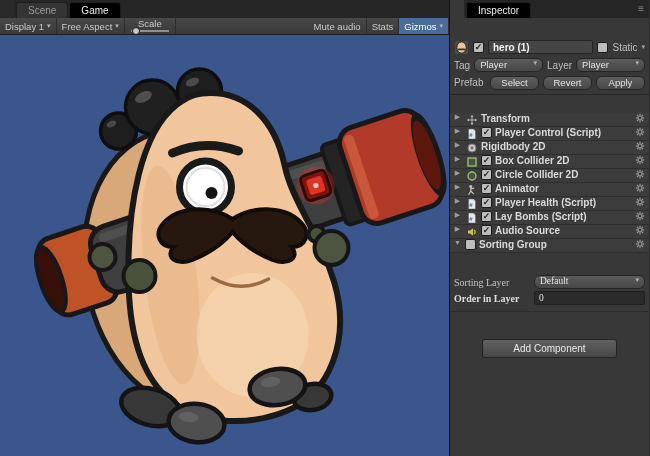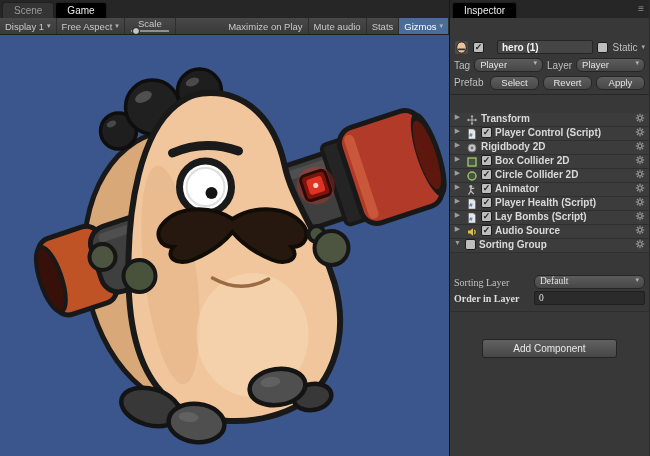--- a/index.html
+++ b/index.html
@@ -4,21 +4,21 @@
 <style>
   * { margin:0; padding:0; box-sizing:border-box; }
   html,body { width:650px; height:456px; overflow:hidden; }
   body { font-family:"Liberation Sans", sans-serif; background:#2a2a2a; }
   #root { width:650px; height:456px; display:flex; }
 
   
   .left { width:449px; display:flex; flex-direction:column; min-width:0; }
   .right { width:200px; border-left:1px solid #161616; display:flex; flex-direction:column; background:#383838;gap:18px; }
 
-  .tabstrip { height:18px; flex:none; background:#262626; display:flex; align-items:flex-end; padding-left:2px; position:relative; }
+  .tabstrip { height:18px; flex:none; background:#262626; display:flex; align-items:flex-end; padding-left:2px; position:relative;margin-left:14px; }
   .tab { height:16px; display:flex; align-items:center; padding:0 11px; font-size:10px; color:#9a9a9a;
          background:#343434; border:1px solid #1f1f1f; border-bottom:none; border-radius:3px 3px 0 0; margin-right:1px; }
   .tab.active { background:#000000; color:#ececec; }
   .menu-glyph { position:absolute; right:5px; top:4px; font-size:10px; color:#8d8d8d; line-height:10px; }
 
   .toolbar { height:17px; flex:none; background:linear-gradient(#484848,#3a3a3a); border-bottom:1px solid #1f1f1f;
              display:flex; align-items:stretch; font-size:9.5px; color:#c9c9c9; white-space:nowrap; overflow:hidden; }
   .tb-item { display:flex; align-items:center; padding:0 5px; border-right:1px solid #2d2d2d; }
   .dd-arrow { font-size:7px; color:#b5b5b5; margin-left:3px; }
   .tb-spacer { flex:1; }
@@ -32,21 +32,21 @@
   .viewport { flex:1; background:#3a568c; position:relative; overflow:hidden; }
   .viewport svg.char { position:absolute; inset:0; width:100%; height:100%; }
 
   
   .insp-header { flex:none; background:#383838; border-bottom:1px solid #262626; padding:3px 4px 4px; }
   .hrow { display:flex; align-items:center; gap:4px; height:16px; margin-bottom:2px; font-size:10px; color:#bfbfbf; }
   .hrow:last-child { margin-bottom:0; height:15px; }
   .chk { width:11px; height:11px; flex:none; background:#bdbdbd; border:1px solid #1c1c1c; border-radius:2px;
          display:flex; align-items:center; justify-content:center; font-size:9px; font-weight:bold; color:#222; line-height:1; }
   .name-field { flex:1; height:14px; background:#454545; border:1px solid #252525; border-radius:2px;
-                display:flex; align-items:center; padding:0 4px; color:#f2f2f2; font-weight:bold; font-size:10px;margin-left:9px; }
+                display:flex; align-items:center; padding:0 4px; color:#f2f2f2; font-weight:bold; font-size:10px; }
   .mini-arrow { font-size:7px; color:#a8a8a8; }
   .hlabel { flex:none; }
   .dd { flex:1; height:14px; background:linear-gradient(#5c5c5c,#474747); border:1px solid #262626; border-radius:6px;
         display:flex; padding:0 5px; color:#e3e3e3; font-size:9.5px; min-width:0; }
   .dd .dd-arrow { margin-left:auto; }
   .pf-btn { flex:1; height:14px; background:linear-gradient(#5e5e5e,#484848); border:1px solid #262626; border-radius:6px;
             color:#e4e4e4; font-size:9.5px; display:flex; align-items:center; justify-content:center; }
 
   .components { flex:none; }
   .crow { height:14px; display:flex; align-items:flex-start; gap:3px; padding:0 4px 0 3px;
@@ -94,23 +94,20 @@
       </div>
       <div class="scale-wrap">
         <span>Scale</span>
         <div class="slider">
           <div class="track"></div>
           <div class="knob"></div>
         </div>
         <span>1x</span>
       </div>
       <div class="tb-spacer"></div>
-      <div class="tb-item">
-        <span>Maximize on Play</span>
-      </div>
       <div class="tb-item">
         <span>Mute audio</span>
       </div>
       <div class="tb-item">
         <span>Stats</span>
       </div>
       <div class="tb-item tb-gizmos">
         <span>Gizmos</span>
         <span class="dd-arrow">▾</span>
       </div>

